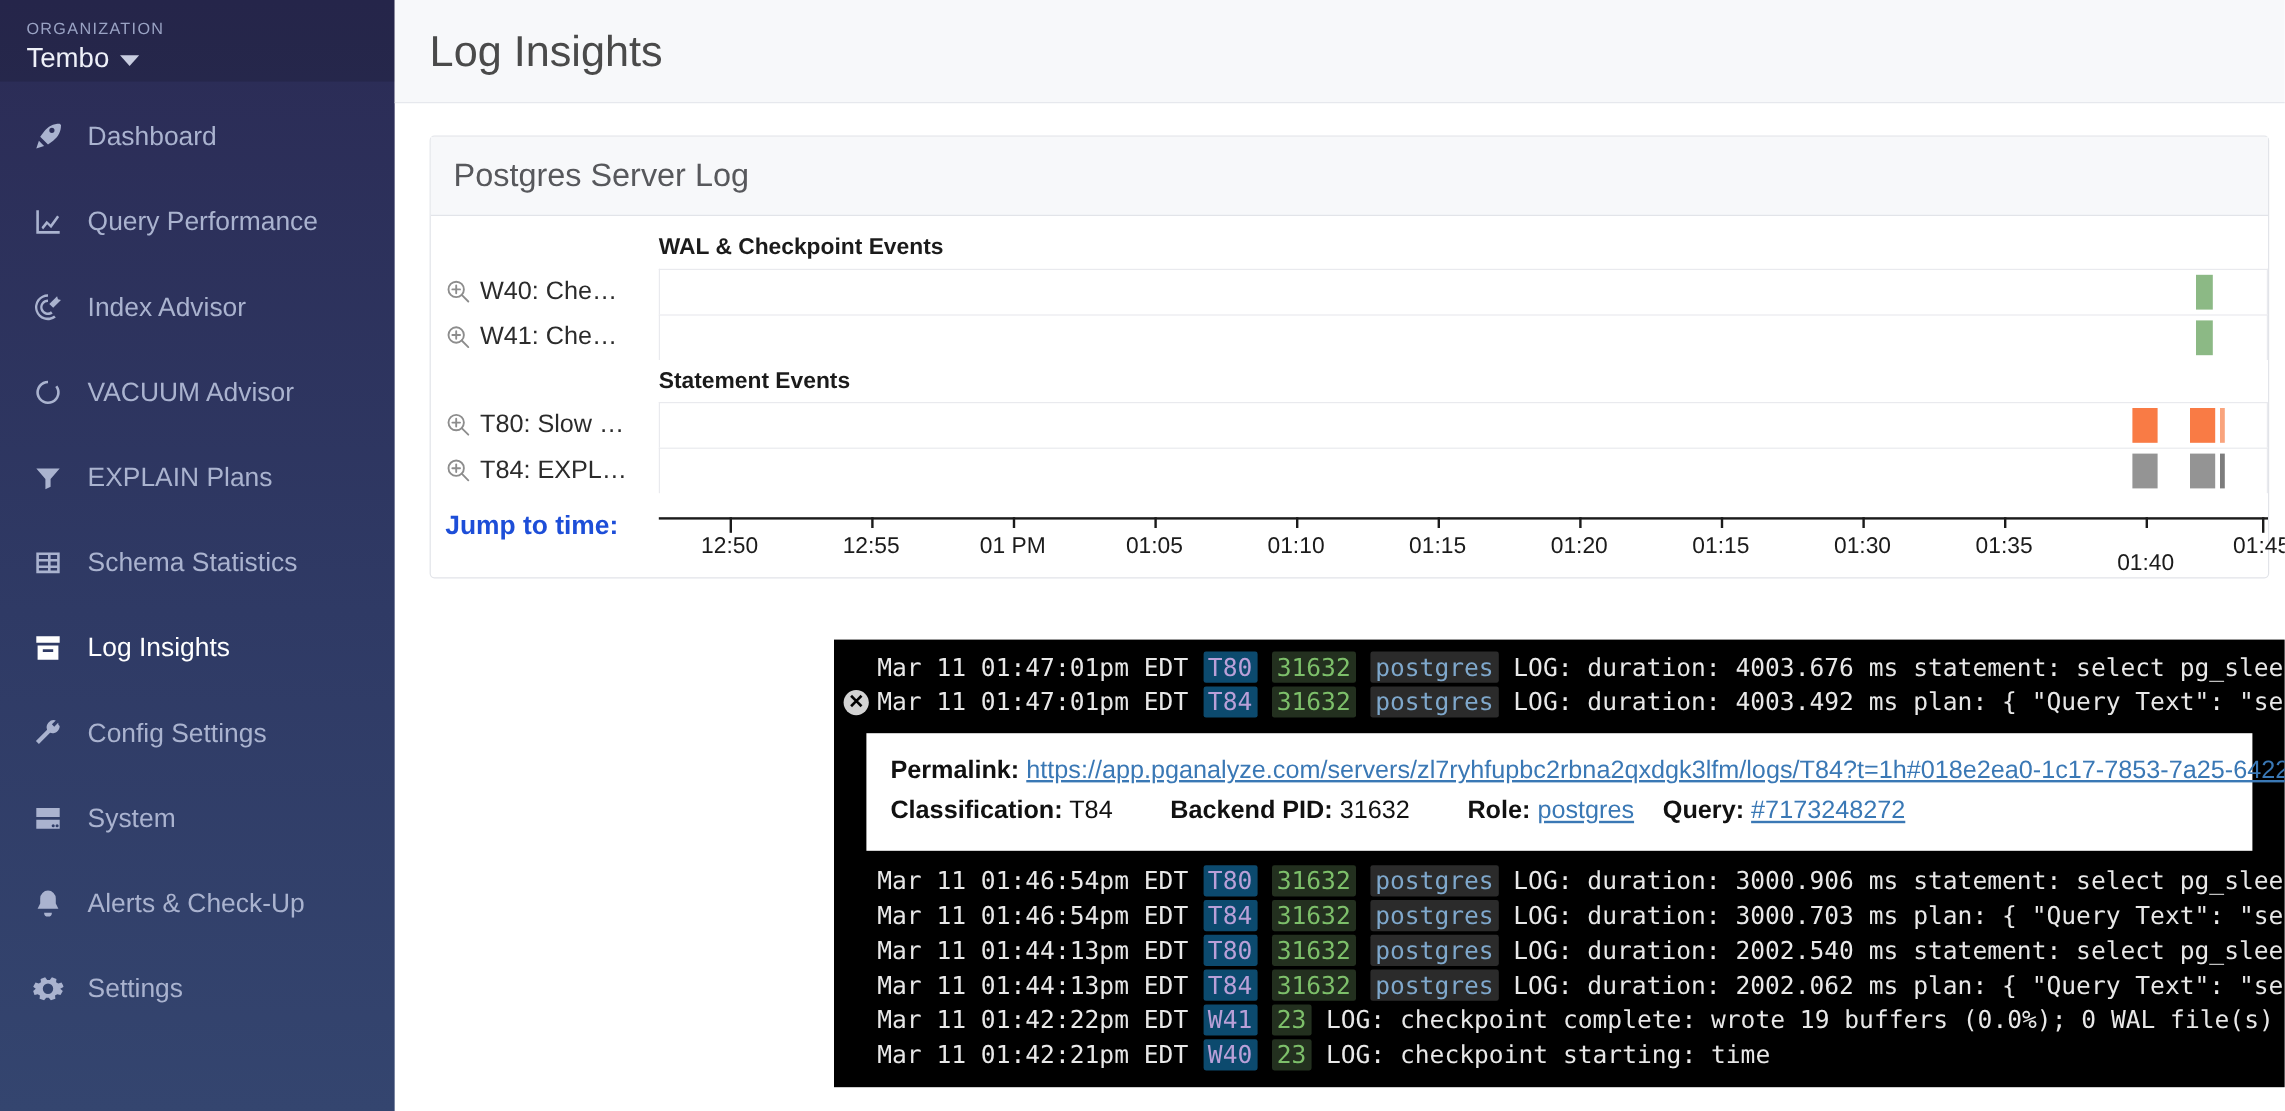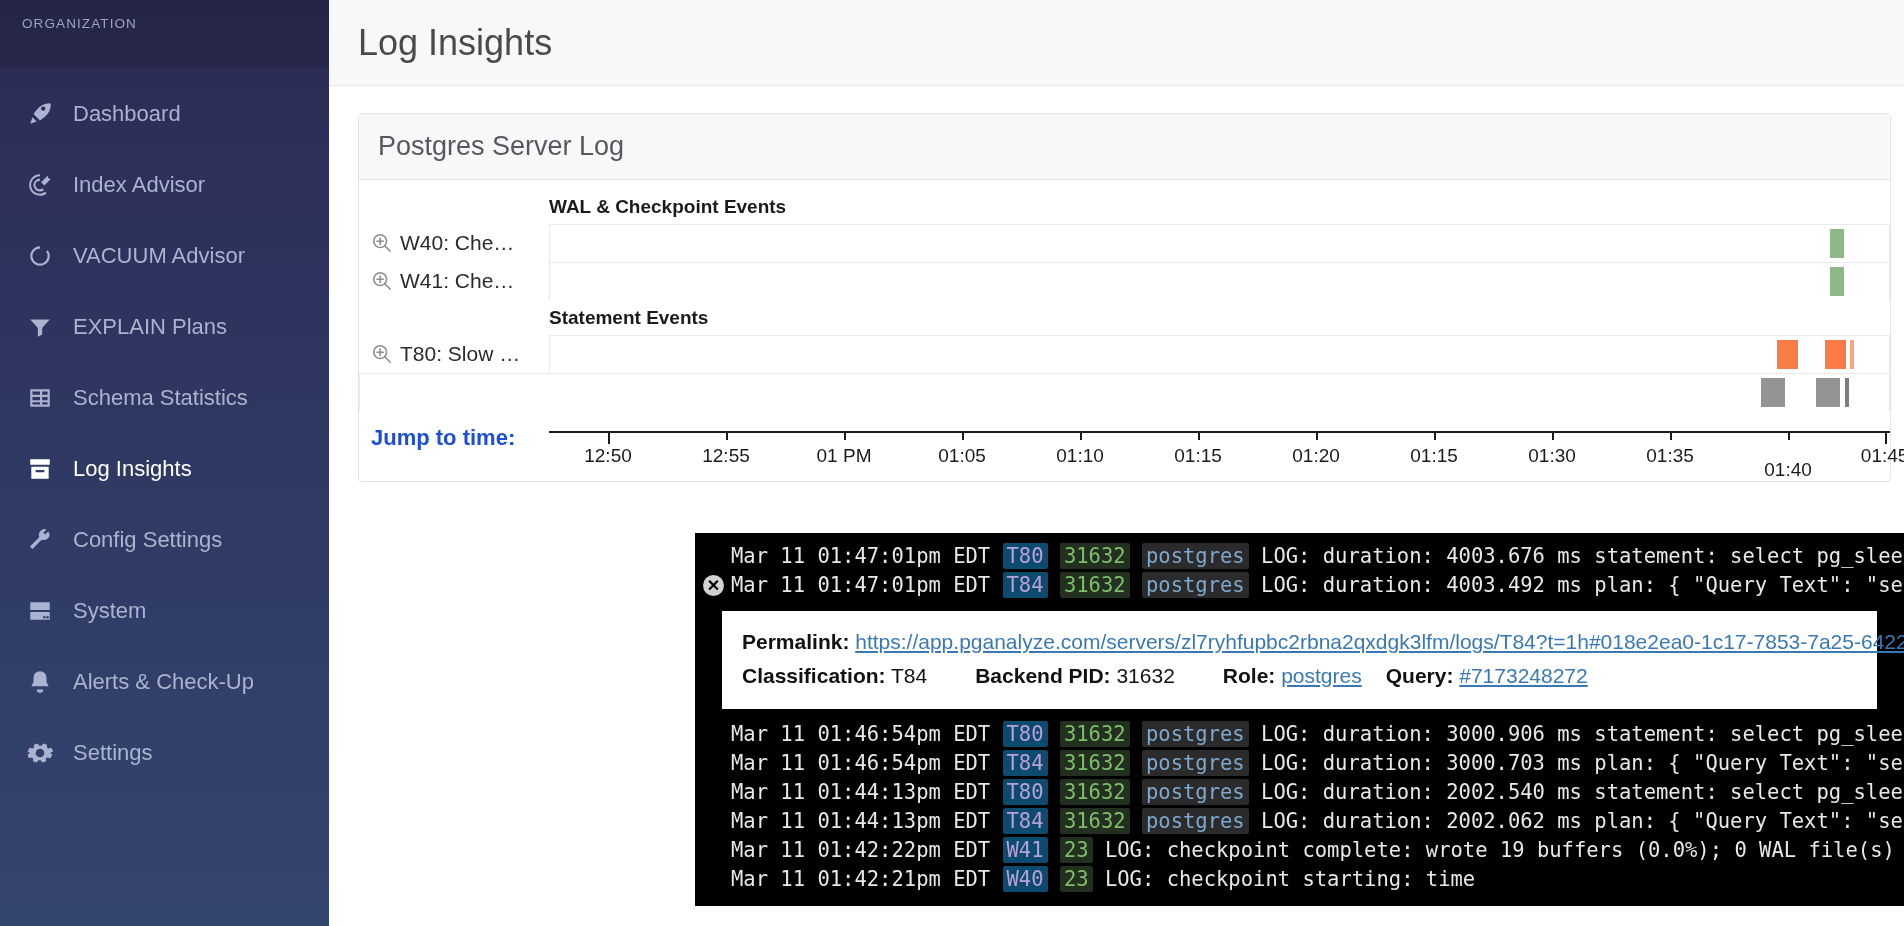--- a/index.html
+++ b/index.html
@@ -138,29 +138,41 @@
   .detail-row2 span { margin-right: 24px; }
 </style>
 </head>
 <body>
 
 <div class="app">
 
   <aside class="sidebar">
     <div class="org-block">
       <div class="org-label">ORGANIZATION</div>
+      <div class="org-name">
+        <span>Tembo</span>
+        <span class="caret-down"></span>
+      </div>
     </div>
     <nav class="nav" id="nav">
         <div class="nav-item">
           <span class="ico">
             <svg viewBox="0 0 24 24">
               <path d="M21 2c-5 0-9 2-12 6l-3 4 6 6 4-3c4-3 6-7 6-12l-1-1zM15 9a2 2 0 1 1 0-4 2 2 0 0 1 0 4zM5 15l-2 6 6-2-4-4z"></path>
             </svg>
           </span>
           <span>Dashboard</span>
+        </div>
+        <div class="nav-item">
+          <span class="ico">
+            <svg viewBox="0 0 24 24">
+              <path d="M3 3v18h18v-2H5V3H3zm4 13l4-5 3 3 5-7 1.6 1.2-6.2 8.6-3-3-3.2 4L7 16z"></path>
+            </svg>
+          </span>
+          <span>Query Performance</span>
         </div>
         <div class="nav-item">
           <span class="ico">
             <svg viewBox="0 0 24 24">
               <path d="M12 2a10 10 0 1 0 6 18l-1.3-1.7A8 8 0 1 1 12 4V2zm0 4a6 6 0 1 0 3.6 10.8l-1.3-1.7A4 4 0 1 1 12 8V6zm1 3.5 6-6 .7 2.3 2.3.7-6 6-3-3z"></path>
             </svg>
           </span>
           <span>Index Advisor</span>
         </div>
         <div class="nav-item">
@@ -285,20 +297,31 @@
               </span>
               <span>T80: Slow …</span>
             </div>
             <div class="tl-track">
               <div class="ev" style="left:91.6%;width:1.6%;background:#f97b45;"></div>
               <div class="ev" style="left:95.2%;width:1.6%;background:#f97b45;"></div>
               <div class="ev" style="left:97.1%;width:0.3%;background:#f9a47d;"></div>
             </div>
           </div>
           <div class="tl-row">
+            <div class="tl-label">
+              <span class="mag">
+                <svg viewBox="0 0 24 24">
+                  <g fill="none" stroke="#8d8d8d" stroke-width="1.7">
+                    <circle cx="10" cy="10" r="7"></circle>
+                    <path d="M15 15l6 6M10 6.5v7M6.5 10h7" stroke-linecap="round"></path>
+                  </g>
+                </svg>
+              </span>
+              <span>T84: EXPL…</span>
+            </div>
             <div class="tl-track">
               <div class="ev" style="left:91.6%;width:1.6%;background:#949494;"></div>
               <div class="ev" style="left:95.2%;width:1.6%;background:#949494;"></div>
               <div class="ev" style="left:97.1%;width:0.3%;background:#7d7d7d;"></div>
             </div>
           </div>
           <div class="jump-row">
             <div class="jump-label">Jump to time:</div>
             <div class="axis">
               <div class="axis-line"></div>

